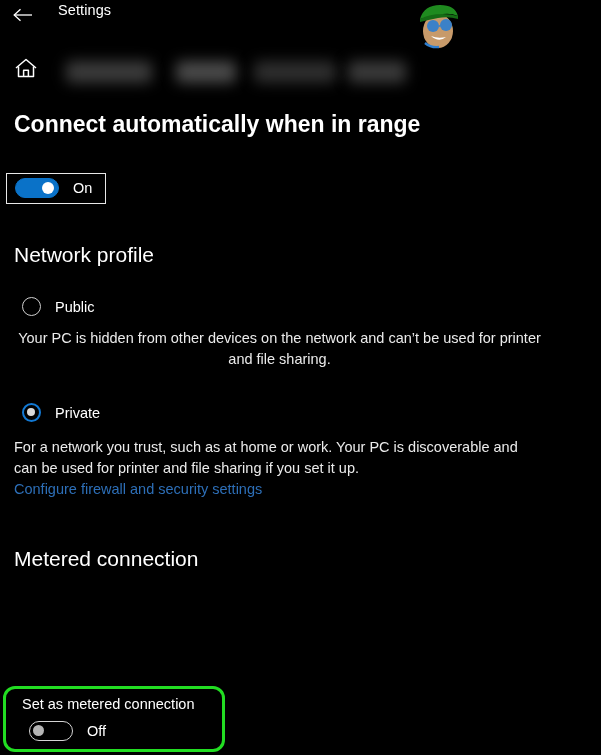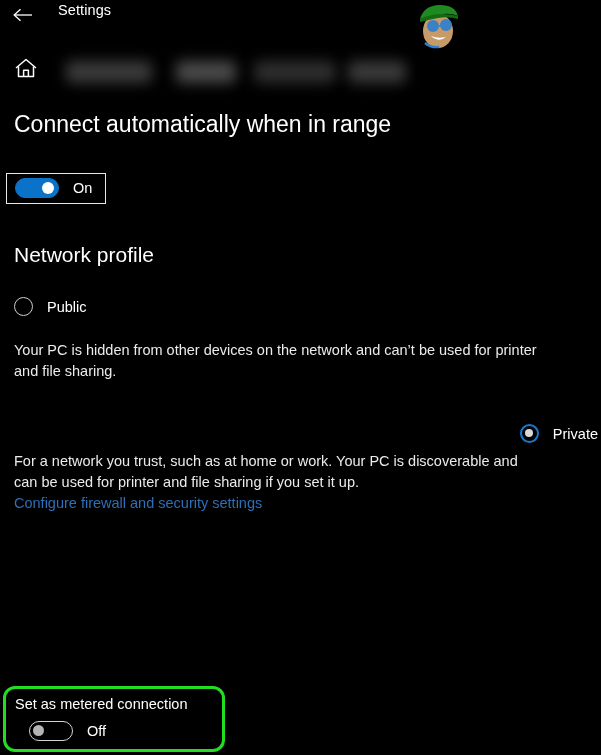--- a/index.html
+++ b/index.html
@@ -77,21 +77,21 @@
   
   .content {
     position: absolute;
     left: 0; top: 96px;
     width: 601px;
   }
   .h-large {
     margin: 0;
     padding: 0 0 0 14px;
     font-size: 23px;
-    font-weight: 400;
+    font-weight: 700;
     line-height: 30px;
     color: #ffffff;
   }
   .h-section {
     margin: 0;
     padding: 0 0 0 14px;
     font-size: 21px;
     font-weight: 400;
     line-height: 28px;
     color: #ffffff;
@@ -164,21 +164,21 @@
   }
   .focus-rect .toggle-row {
     position: absolute;
     left: 8px; top: 4px;
   }
 
   
   .radio-row {
     display: flex;
     align-items: center;
-    padding-left: 14px;
+    padding-left: 22px;
   }
   .radio {
     position: relative;
     width: 19px; height: 19px;
     border-radius: 50%;
     flex: 0 0 auto;
   }
   .radio.unchecked {
     border: 1.7px solid #cfcfcf;
     background: transparent;
@@ -204,21 +204,21 @@
   
   .green-box {
     position: absolute;
     left: 3px; top: 686px;
     width: 222px; height: 66px;
     border: 3px solid #22dd22;
     border-radius: 12px;
   }
   .green-box .metered-title {
     position: absolute;
-    left: 9px; top: 5px;
+    left: 16px; top: 5px;
     font-size: 14.5px;
     line-height: 20px;
     color: #ffffff;
     white-space: nowrap;
   }
   .green-box .toggle-row {
     position: absolute;
     left: 23px; top: 32px;
   }
 </style>
@@ -285,34 +285,35 @@
 
 <div style="position:absolute; left:0; top:241px; width:598px;">
 
   <h2 class="h-section">Network profile</h2>
 
   <div class="radio-row" style="margin-top:28px;">
     <span class="radio unchecked"></span>
     <span class="radio-label">Public</span>
   </div>
 
-  <p class="body-text" style="margin-top:24px;">Your PC is hidden from other devices on the network and can’t be used for printer and file sharing.</p>
-
-  <div class="radio-row" style="margin-top:42px;justify-content:flex-end;">
+  <p class="body-text" style="margin-top:12px;text-align:center;">Your PC is hidden from other devices on the network and can’t be used for printer and file sharing.</p>
+
+  <div class="radio-row" style="margin-top:33px;">
     <span class="radio checked"></span>
     <span class="radio-label">Private</span>
   </div>
 
-  <p class="body-text" style="margin-top:8px;">For a network you trust, such as at home or work. Your PC is discoverable and can be used for printer and file sharing if you set it up.</p>
+  <p class="body-text" style="margin-top:15px;">For a network you trust, such as at home or work. Your PC is discoverable and can be used for printer and file sharing if you set it up.</p>
 
   <a class="link-text" style="" href="#">Configure firewall and security settings</a>
 </div>
 
 <div style="position:absolute; left:0; top:545px; width:601px;">
 
+  <h2 class="h-section">Metered connection</h2>
 
 </div>
 
 <div class="green-box">
   <div class="metered-title">Set as metered connection</div>
   <div class="toggle-row">
     <span class="switch off">
       <span class="knob"></span>
     </span>
     <span class="switch-label">Off</span>

